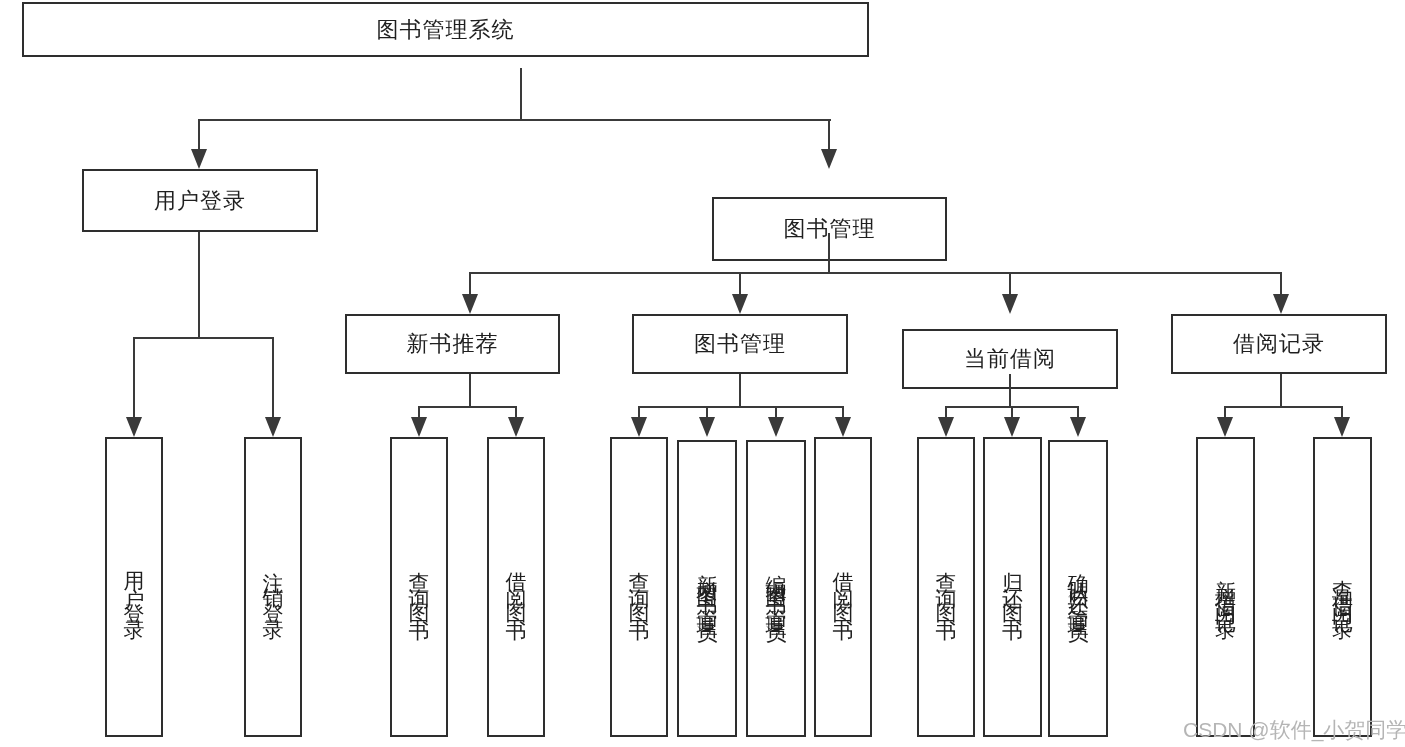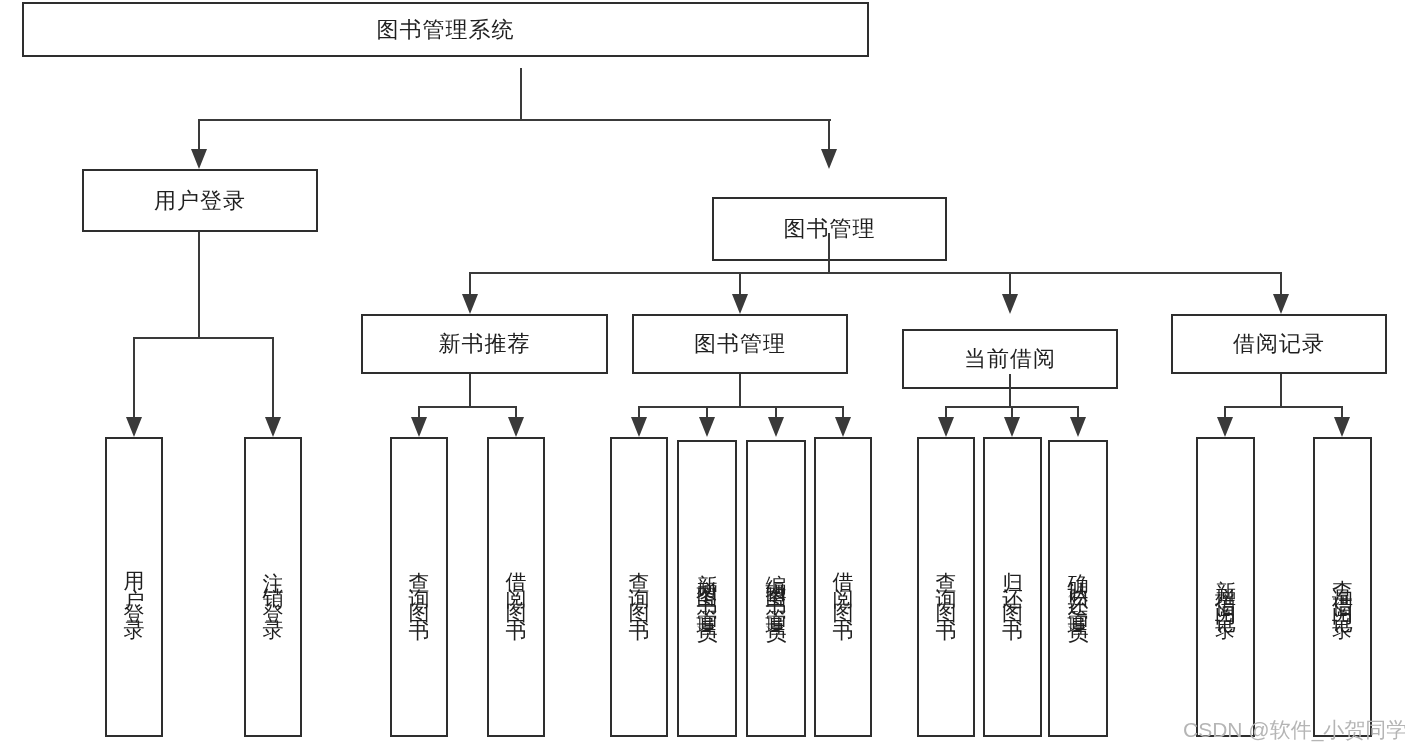--- a/index.html
+++ b/index.html
@@ -54,21 +54,21 @@
     <span class="h-label">图书管理系统</span>
   </div>
 
   <div class="box" style="left:82px;top:169px;width:236px;height:63px;">
     <span class="h-label">用户登录</span>
   </div>
   <div class="box" style="left:712px;top:169px;width:235px;height:64px;margin-top:28px;">
     <span class="h-label">图书管理</span>
   </div>
 
-  <div class="box" style="left:361px;top:314px;width:247px;height:60px;">
+  <div class="box" style="left:345px;top:314px;width:215px;height:60px;">
     <span class="h-label">新书推荐</span>
   </div>
   <div class="box" style="left:632px;top:314px;width:216px;height:60px;">
     <span class="h-label">图书管理</span>
   </div>
   <div class="box" style="left:902px;top:314px;width:216px;height:60px;margin-top:15px;">
     <span class="h-label">当前借阅</span>
   </div>
   <div class="box" style="left:1171px;top:314px;width:216px;height:60px;">
     <span class="h-label">借阅记录</span>

